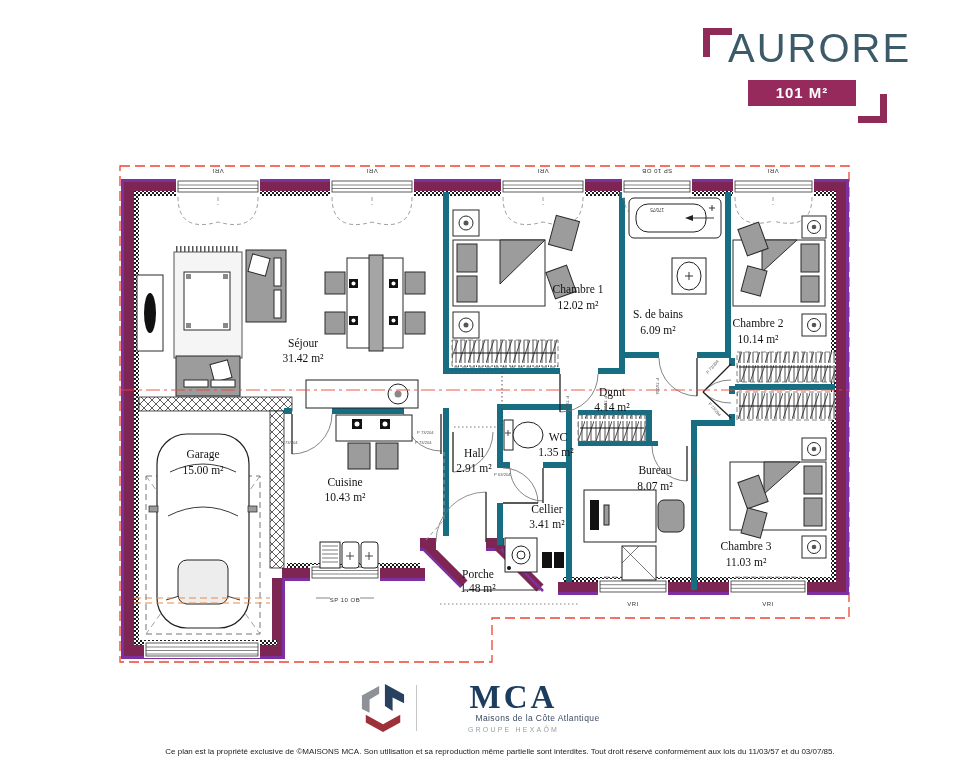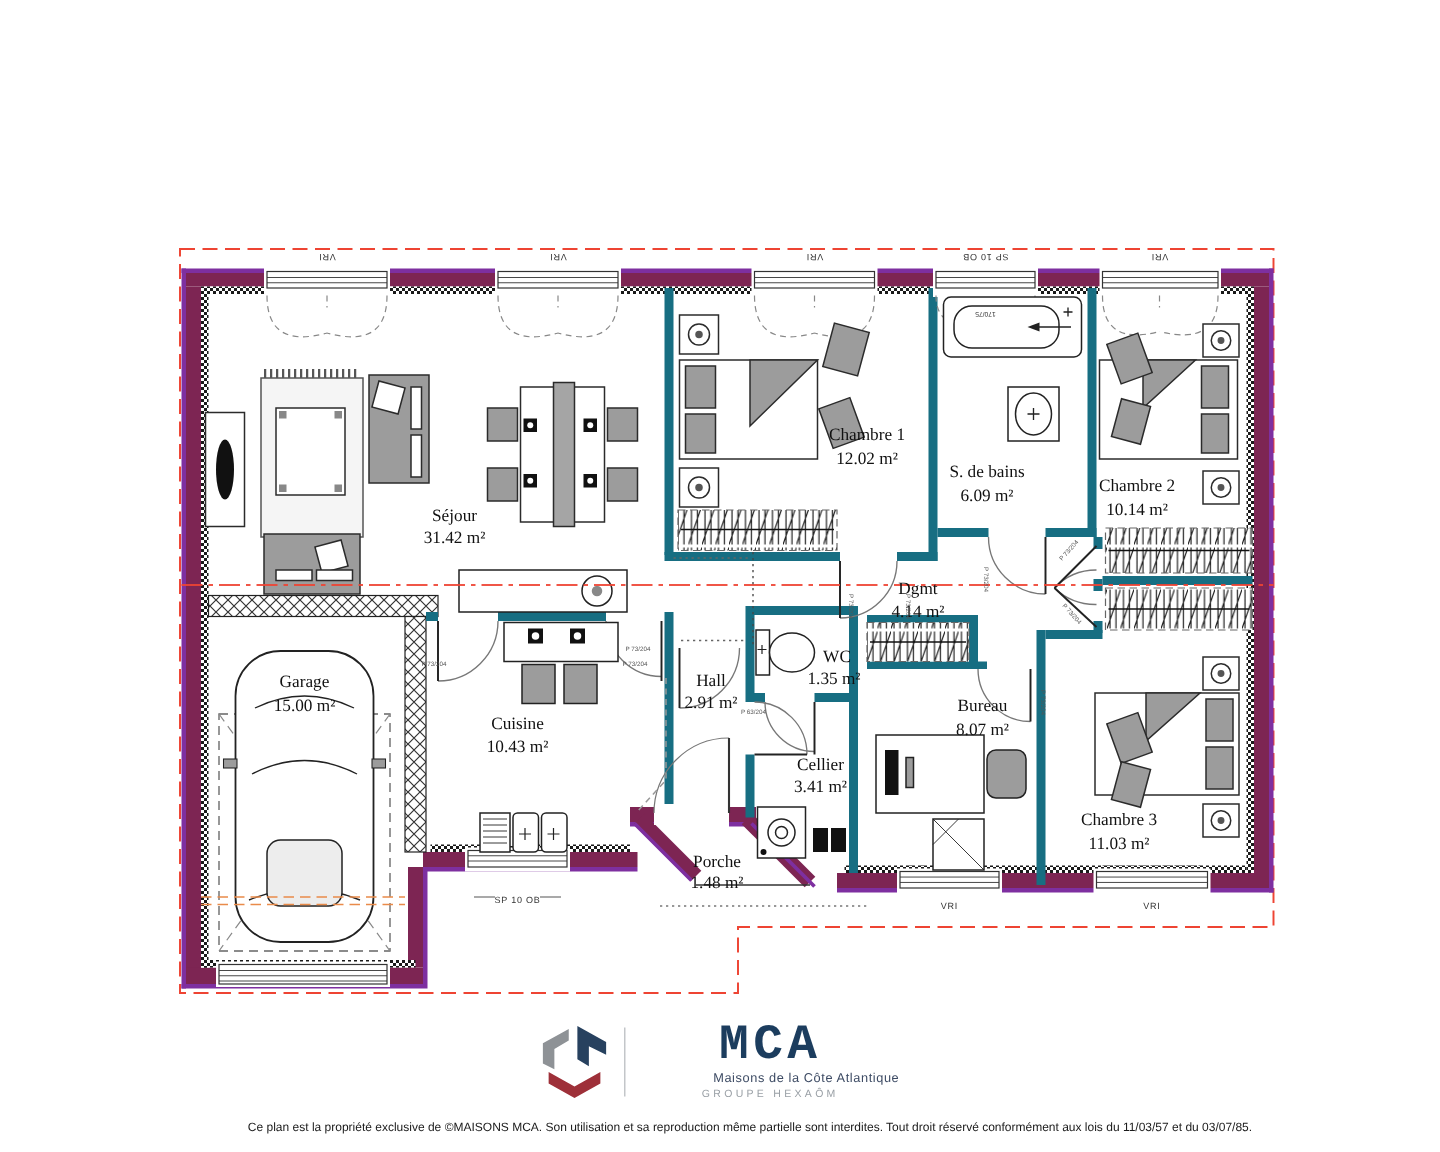--- a/index.html
+++ b/index.html
@@ -19,21 +19,21 @@
   
   .rn,.ra{font-family:"Liberation Serif","DejaVu Serif",serif;font-size:11.5px;fill:#111;}
   .dl{font-family:"Liberation Sans",sans-serif;font-size:4.2px;fill:#555;}
   .wl{font-family:"Liberation Sans",sans-serif;font-size:6px;fill:#333;letter-spacing:.5px;}
   .tub{font-family:"Liberation Sans",sans-serif;font-size:4.5px;fill:#333;}
   
   .logo{position:absolute;left:0;right:0;top:682px;display:flex;justify-content:center;
         align-items:center;gap:10px;}
   .logo-divider{width:1px;height:46px;background:#c3c6c9;}
   .logo-col{display:flex;flex-direction:column;align-items:center;}
-  .logo-acronym{font-family:Liberation Mono, monospace;font-size:33px;line-height:30px;
+  .logo-acronym{font-family:Liberation Serif, serif;font-size:33px;line-height:30px;
         color:#1c3d5e;letter-spacing:3px;font-weight:bold;}
   .logo-sub{font-size:8.5px;color:#3c4a63;margin-top:1px;letter-spacing:.4px;margin-left:48px;}
   .logo-group{font-size:7px;color:#9aa0a6;letter-spacing:2.2px;margin-top:3px;}
   
   .footer{position:absolute;left:0;right:0;top:747px;text-align:center;font-size:8px;color:#1a1a1a;padding-left:40px;}
 </style>
 </head>
 <body>
 
 <div class="stage">
@@ -458,20 +458,26 @@
         <text class="dl" x="566" y="396" transform="rotate(90 566 396)">P 73/204</text>
         <text class="dl" x="604" y="396" transform="rotate(90 604 396)">P 73/204</text>
         <text class="dl" x="656" y="378" transform="rotate(90 656 378)">P 73/204</text>
         <text class="dl" x="694" y="460" transform="rotate(90 694 460)">P 73/204</text>
         <text class="dl" x="708" y="374" transform="rotate(-48 708 374)">P 73/204</text>
         <text class="dl" x="708" y="404" transform="rotate(48 708 404)">P 73/204</text>
       </g>
     </g>
   </svg>
 
+  <div class="brand">
+    <div class="brk-tl"></div>
+    <div class="brand-title">AURORE</div>
+    <div class="brand-badge">101 M²</div>
+    <div class="brk-br"></div>
+  </div>
 
   <div class="logo">
     <svg width="46" height="50" viewBox="0 0 48 52">
       <polygon points="26,1 46,12 46,21 34,15 34,29 26,24" fill="#27415f"></polygon>
       <polygon points="20,3 20,11 10,17 10,31 2,27 2,13" fill="#8e9296"></polygon>
       <polygon points="6,33 24,43 42,33 42,41 24,51 6,41" fill="#9e3039"></polygon>
     </svg>
     <div class="logo-divider"></div>
     <div class="logo-col">
       <div class="logo-acronym">MCA</div>

